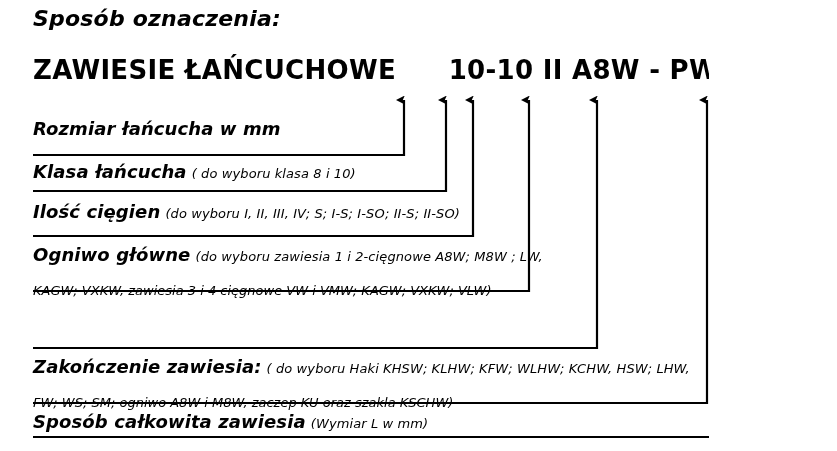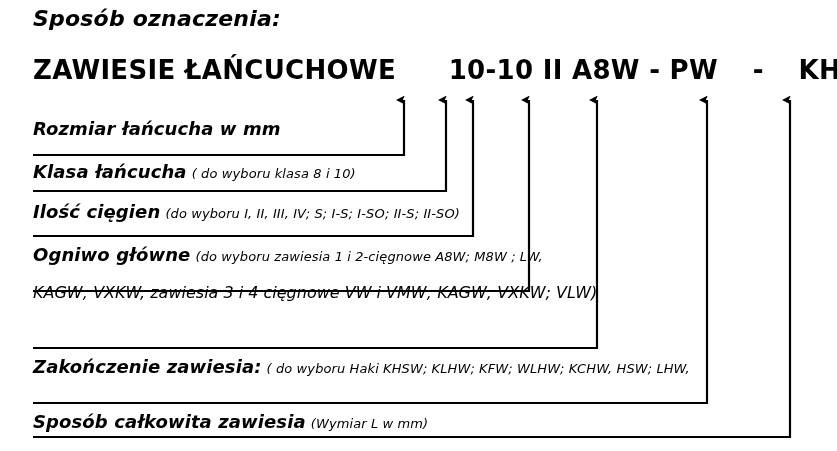--- a/index.html
+++ b/index.html
@@ -6,21 +6,21 @@
     margin: 0;
     padding: 0;
     background: #ffffff;
   }
   body {
     font-family: "DejaVu Sans", sans-serif;
     color: #000000;
   }
   #page {
     position: relative;
-    width: 837px;
+    width: 709px;
     height: 451px;
     background: #ffffff;
     overflow: hidden;
   }
 
   
   .heading-main {
     position: absolute;
     left: 33px;
     top: 6px;
@@ -68,21 +68,21 @@
   .row .line2 {
     display: block;
     margin-top: 1px;
   }
   .row .line2.bold {
     font-size: 14.5px;
     font-weight: bold;
     font-style: italic;
   }
   .row .line2.plain {
-    font-size: 16px;
+    font-size: 13px;
     font-style: italic;
     margin-top: 18px;
   }
 
   
   svg.connectors {
     position: absolute;
     left: 0;
     top: 0;
     width: 837px;
@@ -143,20 +143,21 @@
   <div class="row" style="top:244px">
     <span class="lbl">Ogniwo główne</span>
     <span class="note">(do wyboru zawiesia 1 i 2-cięgnowe A8W; M8W ; LW,</span>
     <span class="line2 plain">KAGW; VXKW,  zawiesia 3 i 4 cięgnowe VW i VMW; KAGW; VXKW; VLW)</span>
   </div>
 
 
   <div class="row" style="top:356px">
     <span class="lbl">Zakończenie zawiesia:</span>
     <span class="note">( do wyboru Haki KHSW;  KLHW; KFW; WLHW; KCHW, HSW; LHW,</span>
+    <span class="line2 plain">FW; WS; SM; ogniwo A8W i M8W, zaczep KU oraz  szakla KSCHW)</span>
   </div>
 
   <div class="row" style="top:411px">
     <span class="lbl">Sposób całkowita zawiesia</span>
     <span class="note">(Wymiar L w mm)</span>
   </div>
 
 </div>
 
 </body></html>

